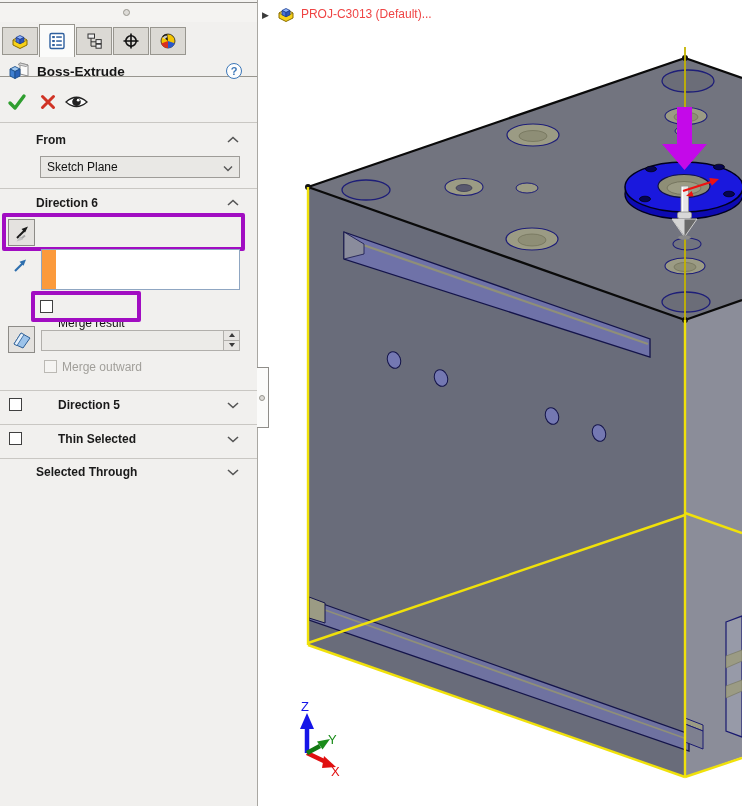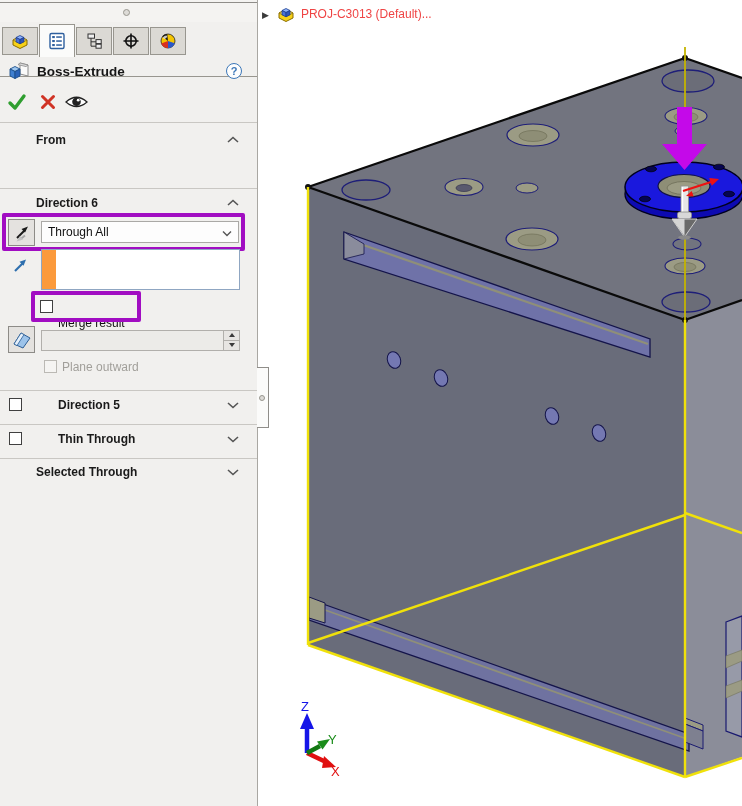--- a/index.html
+++ b/index.html
@@ -165,45 +165,45 @@
     </div>
 
     <div class="divider" style="top:122px"></div>
 
     <div class="sec-header" style="top:133px">From</div>
     <div class="chev" style="top:135px">
       <svg width="14" height="10" viewBox="0 0 14 10">
           <path d="M2 7 L7 2.5 L12 7" stroke="#555" stroke-width="1.6" fill="none"></path>
         </svg>
     </div>
+    <div class="combo" style="left:40px;top:156px;width:200px;">
+      <span>Sketch Plane</span>
+      <span class="cchev">
+        <svg width="12" height="9" viewBox="0 0 12 9">
+            <path d="M2 2.5 L6 6.5 L10 2.5" stroke="#555" stroke-width="1.4" fill="none"></path>
+          </svg>
+      </span>
+    </div>
 
     <div class="divider" style="top:188px"></div>
 
     <div class="sec-header" style="top:196px">Direction 6</div>
     <div class="chev" style="top:198px">
       <svg width="14" height="10" viewBox="0 0 14 10">
           <path d="M2 7 L7 2.5 L12 7" stroke="#555" stroke-width="1.6" fill="none"></path>
         </svg>
     </div>
 
     <div class="sq-btn" style="left:8px;top:219px;">
       <svg width="22" height="22" viewBox="0 0 22 22">
         <path d="M6 16 L14 8" stroke="#1a1a1a" stroke-width="2"></path>
         <polygon points="17,4.5 10.5,7 14,10.5" fill="#1a1a1a"></polygon>
         <path d="M14 13.5 L9 17.5" stroke="#a8a8a8" stroke-width="2"></path>
         <polygon points="5.5,19.5 12,17.5 9,14" fill="#c2c2c2"></polygon>
       </svg>
-    </div>
-    <div class="combo white" style="left:41px;top:221px;width:198px;">
-      <span>Through All</span>
-      <span class="cchev">
-        <svg width="12" height="9" viewBox="0 0 12 9">
-            <path d="M2 2.5 L6 6.5 L10 2.5" stroke="#555" stroke-width="1.4" fill="none"></path>
-          </svg>
-      </span>
     </div>
     <div class="hl-box" style="left:2px;top:213px;width:243px;height:38px;"></div>
 
     <div style="position:absolute;left:11px;top:255px;">
       <svg width="20" height="20" viewBox="0 0 20 20">
         <path d="M4 16 L12 8" stroke="#2e6fae" stroke-width="2.2"></path>
         <polygon points="15,4.5 8.5,6.8 12.6,10.8" fill="#2e6fae"></polygon>
       </svg>
     </div>
     <div class="sel-box">
@@ -226,35 +226,35 @@
       <div class="spin">
         <div class="spin-btn up">
             <div class="tri-up"></div>
           </div>
         <div class="spin-btn">
             <div class="tri-down"></div>
           </div>
       </div>
     </div>
     <div class="cb disabled" style="left:44px;top:360px;"></div>
-    <div class="cb-label disabled" style="left:62px;top:360px;">Plane outward</div>
+    <div class="cb-label disabled" style="left:62px;top:360px;">Merge outward</div>
 
     <div class="divider" style="top:390px"></div>
 
     <div class="cb" style="left:9px;top:398px;"></div>
     <div class="sec-header" style="left:30px;top:398px;">Direction 5</div>
     <div class="chev" style="top:400px">
       <svg width="14" height="10" viewBox="0 0 14 10">
           <path d="M2 3 L7 7.5 L12 3" stroke="#555" stroke-width="1.6" fill="none"></path>
         </svg>
     </div>
     <div class="divider" style="top:424px"></div>
 
     <div class="cb" style="left:9px;top:432px;"></div>
-    <div class="sec-header" style="left:30px;top:432px;">Thin Through</div>
+    <div class="sec-header" style="left:30px;top:432px;">Thin Selected</div>
     <div class="chev" style="top:434px">
       <svg width="14" height="10" viewBox="0 0 14 10">
           <path d="M2 3 L7 7.5 L12 3" stroke="#555" stroke-width="1.6" fill="none"></path>
         </svg>
     </div>
     <div class="divider" style="top:458px"></div>
 
     <div class="sec-header" style="top:465px">Selected Through</div>
     <div class="chev" style="top:467px">
       <svg width="14" height="10" viewBox="0 0 14 10">

